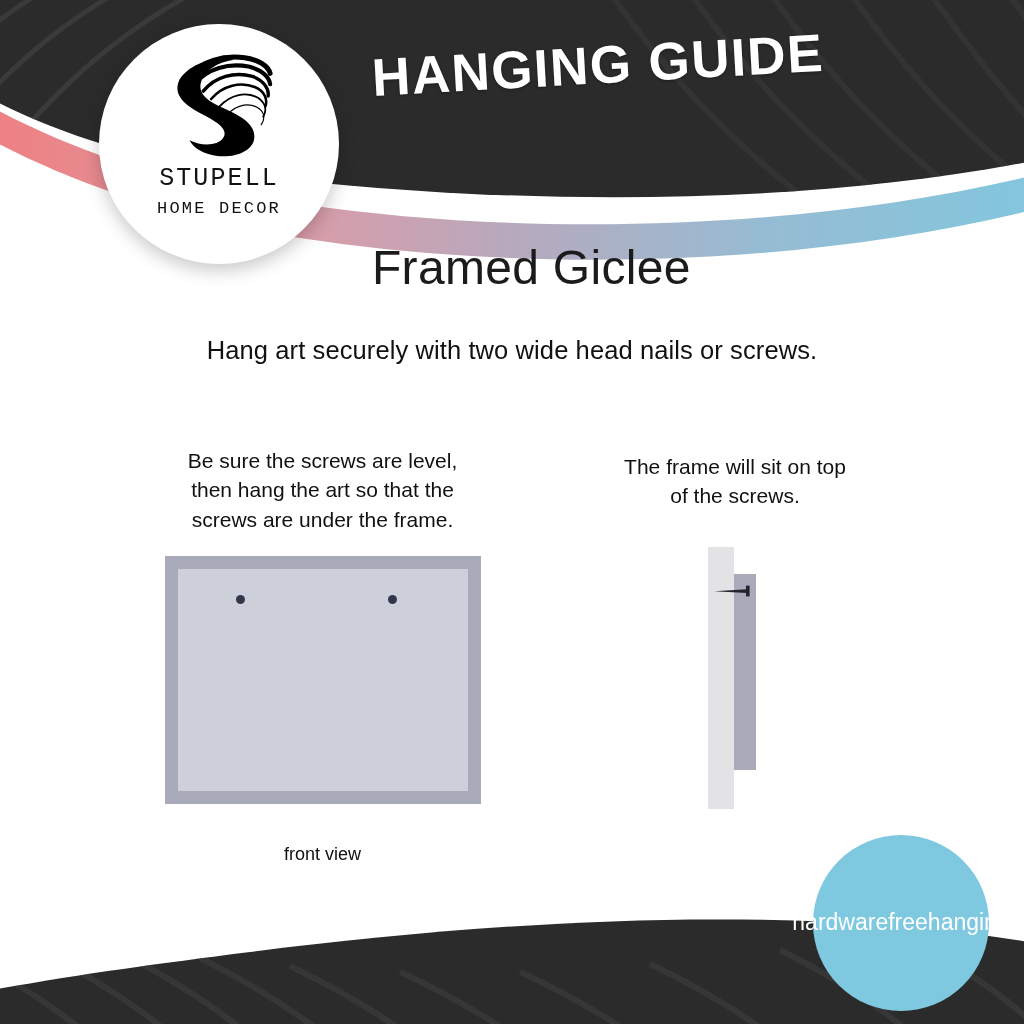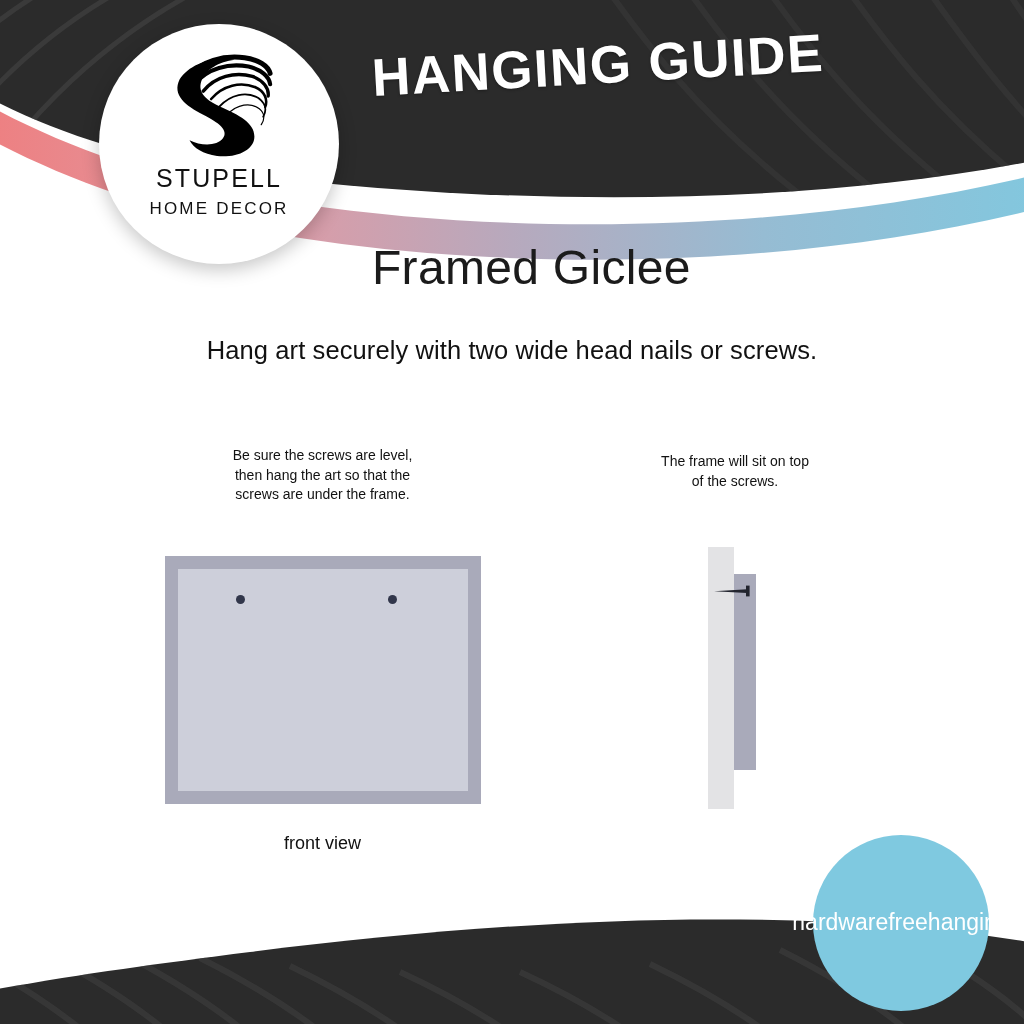--- a/index.html
+++ b/index.html
@@ -42,21 +42,21 @@
     align-items: center;
     justify-content: flex-start;
     z-index: 6;
   }
   #logo-mark {
     margin-top: 18px;
     width: 118px;
     height: 118px;
   }
   .logo-word {
-    font-family: Liberation Sans, sans-serif;
+    font-family: Liberation Mono, monospace;
     color: #111111;
     letter-spacing: 2.1px;
     line-height: 1;
   }
   #logo-name {
     font-size: 25px;
     margin-top: 6px;
     font-weight: 400;
   }
   #logo-tagline {
@@ -105,21 +105,21 @@
     font-size: 25.5px;
     color: #111111;
     font-weight: 500;
     letter-spacing: 0.1px;
     z-index: 5;
   }
 
   
   .diagram-caption {
     position: absolute;
-    font-size: 14px;
+    font-size: 21px;
     color: #111111;
     line-height: 1.4;
     text-align: center;
     font-weight: 500;
   }
   #front-caption {
     left: 150px;
     top: 446px;
     width: 345px;
   }
@@ -128,20 +128,21 @@
     top: 452px;
     width: 270px;
   }
 
   .view-label {
     position: absolute;
     font-size: 18px;
     color: #111111;
     text-align: center;
     font-weight: 400;
+    margin-top: 11px;
   }
   #front-view-label { left: 160px; top: 833px; width: 325px; }
   #side-view-label  { left: 635px; top: 843px; width: 200px; }
 
   
   #front-view {
     position: absolute;
     left: 165px;
     top: 556px;
     width: 316px;

